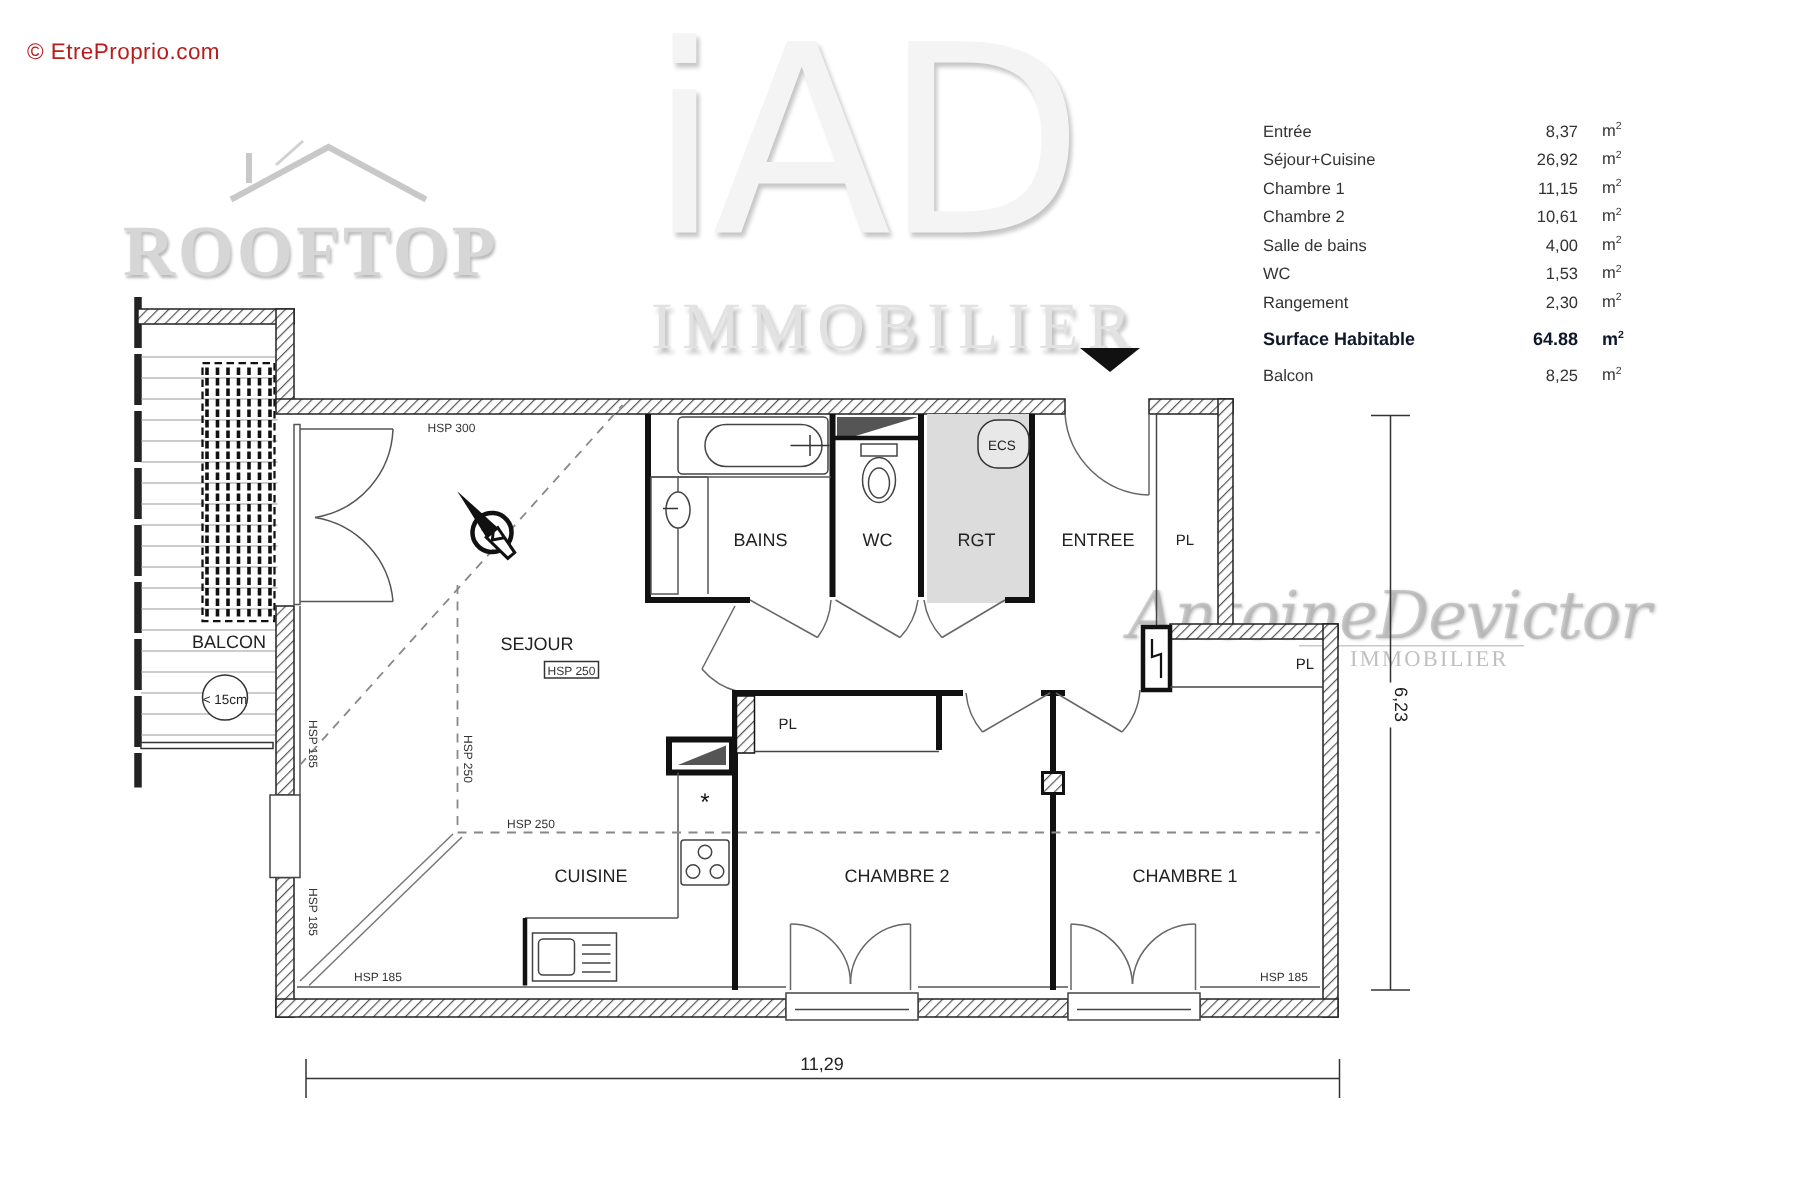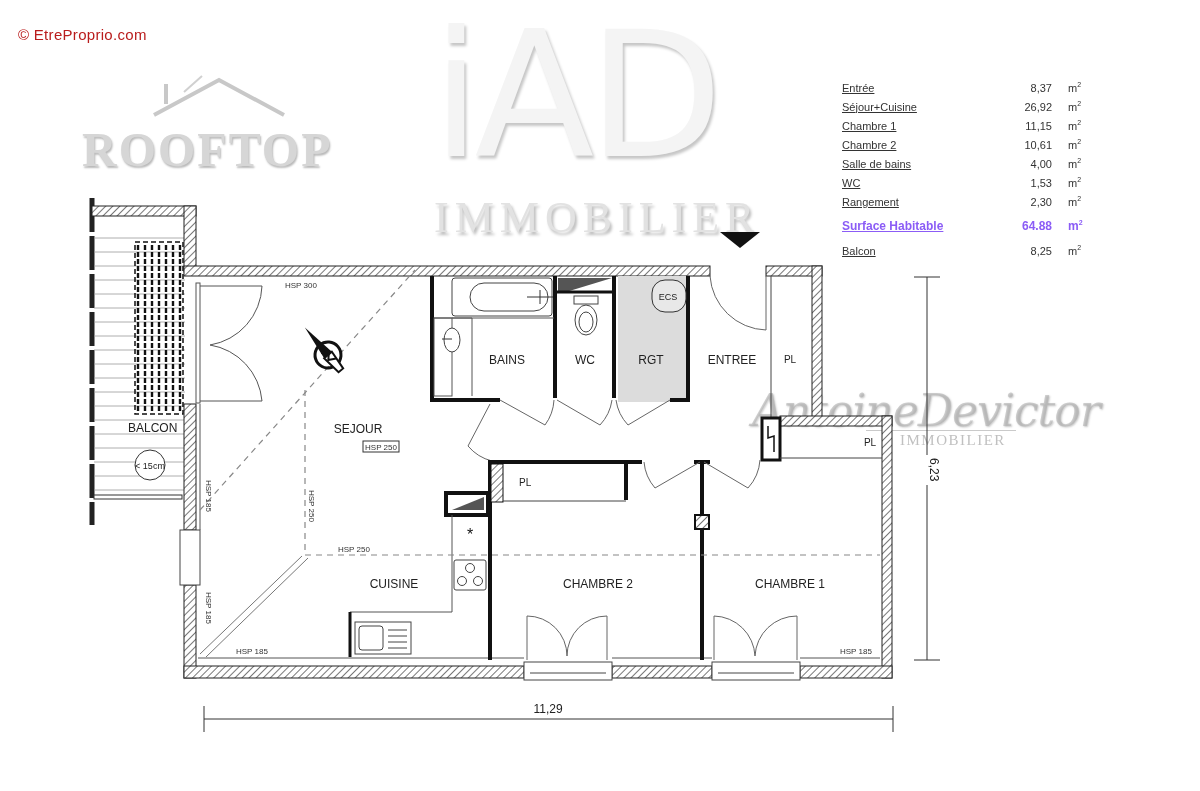--- a/index.html
+++ b/index.html
@@ -1,31 +1,31 @@
 <!DOCTYPE html>
 <html><head>
 <meta charset="utf-8">
 <style>
   html, body { margin:0; padding:0; background:#ffffff; }
   body { width:1200px; height:791px; position:relative; overflow:hidden; font-family:"Liberation Sans", sans-serif; color:#222; }
   .abs { position:absolute; }
   .watermark-site { left:18px; top:26px; font-size:15px; color:#b91c1c; letter-spacing:0.3px; }
-  .logo-rooftop { left:82px; top:122px; font-family:"Liberation Serif", serif; font-size:48px; letter-spacing:2px; color:#d6d6d6; text-shadow:1px 2px 2px #b9b9b9; font-weight:bold; }
+  .logo-rooftop { left:82px; top:140px; font-family:"Liberation Serif", serif; font-size:48px; letter-spacing:2px; color:#d6d6d6; text-shadow:1px 2px 2px #b9b9b9; font-weight:bold; }
   .logo-iad { left:432px; top:8px; font-size:175px; font-weight:400; color:#f4f4f4; letter-spacing:-6px; text-shadow:2px 3px 3px #c6c6c6, -1px -1px 1px #ffffff; font-family:"DejaVu Sans", sans-serif; line-height:1; }
   .logo-immo { left:434px; top:192px; font-size:44px; color:#e2e2e2; letter-spacing:6px; text-shadow:2px 3px 3px #bdbdbd; font-family:"Liberation Serif", serif; }
   .logo-ad { left:752px; top:385px; font-family:"DejaVu Serif", serif; font-style:italic; font-size:44px; color:rgba(170,170,170,0.55); letter-spacing:-1px; text-shadow:1px 1px 2px rgba(120,120,120,0.4); }
   .logo-ad-sub { left:900px; top:432px; font-family:"Liberation Serif", serif; font-size:15px; color:rgba(150,150,150,0.6); letter-spacing:1.5px; }
   .logo-ad-line { left:866px; top:430px; width:150px; height:1px; background:rgba(150,150,150,0.5); }
 
   table.areas { position:absolute; left:842px; top:78px; border-collapse:collapse; font-size:11px; color:#333; }
   table.areas td { padding:0; height:19px; }
-  table.areas td.lbl { width:140px;text-decoration:underline; }
+  table.areas td.lbl { width:140px; }
   table.areas td.val { width:70px; text-align:right; padding-right:16px;margin-top:46px; }
   table.areas td.unit { width:30px; }
-  table.areas tr.total td { font-weight:bold; font-size:12px; color:#8b5cf6; height:30px; }
+  table.areas tr.total td { font-weight:bold; font-size:12px; color:#0f172a; height:30px; }
   sup { font-size:7px; }
 
   svg.plan { position:absolute; left:0; top:0; }
   .room-label { font-size:12px; fill:#222; font-family:"Liberation Sans", sans-serif; }
   .hsp { font-size:8px; fill:#333; font-family:"Liberation Sans", sans-serif; }
   .dim { font-size:12px; fill:#222; font-family:"Liberation Sans", sans-serif; }
 </style>
 </head>
 <body>
 

